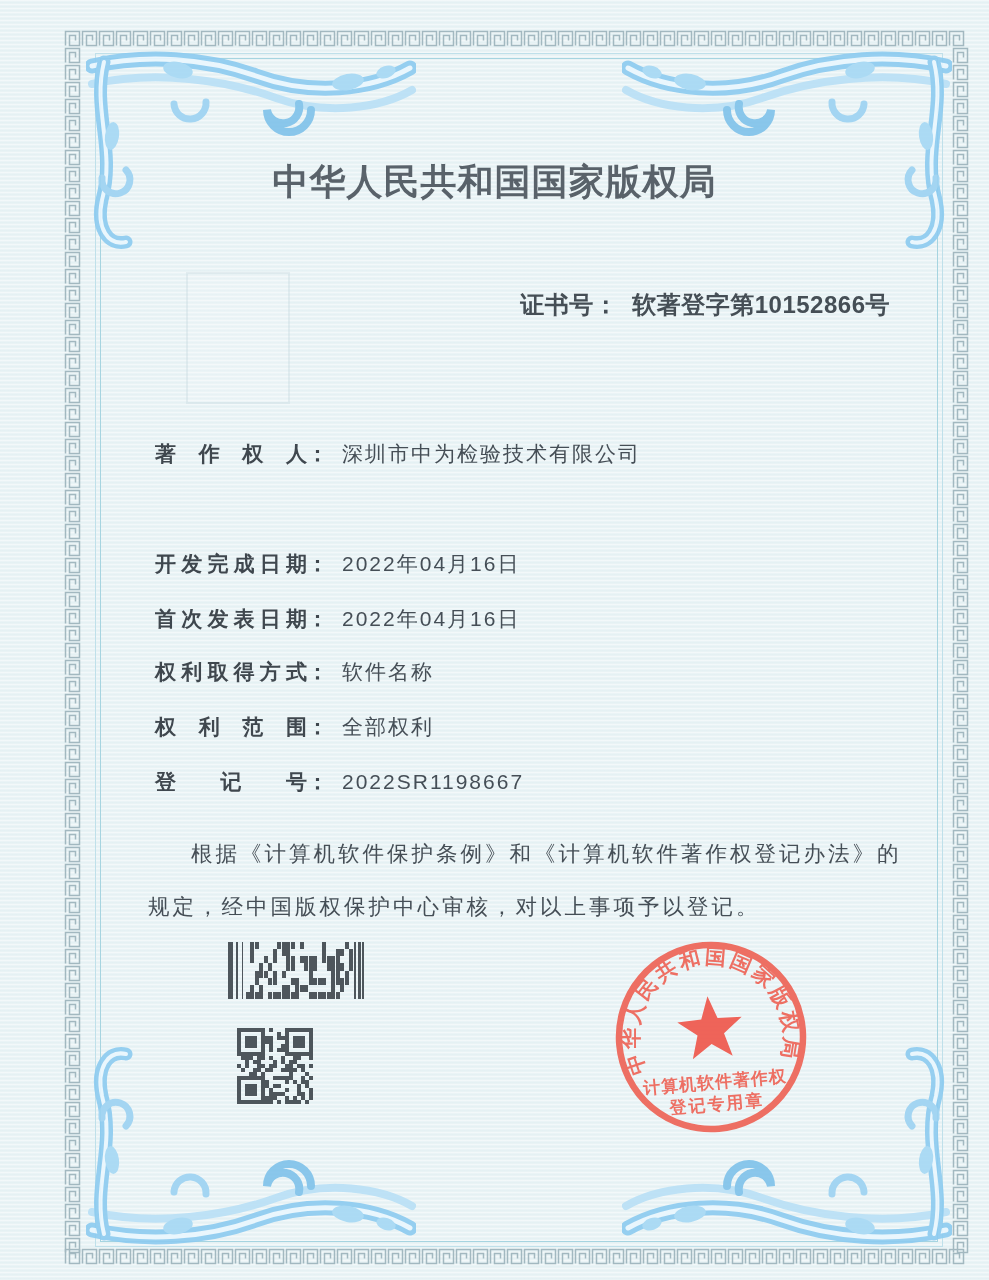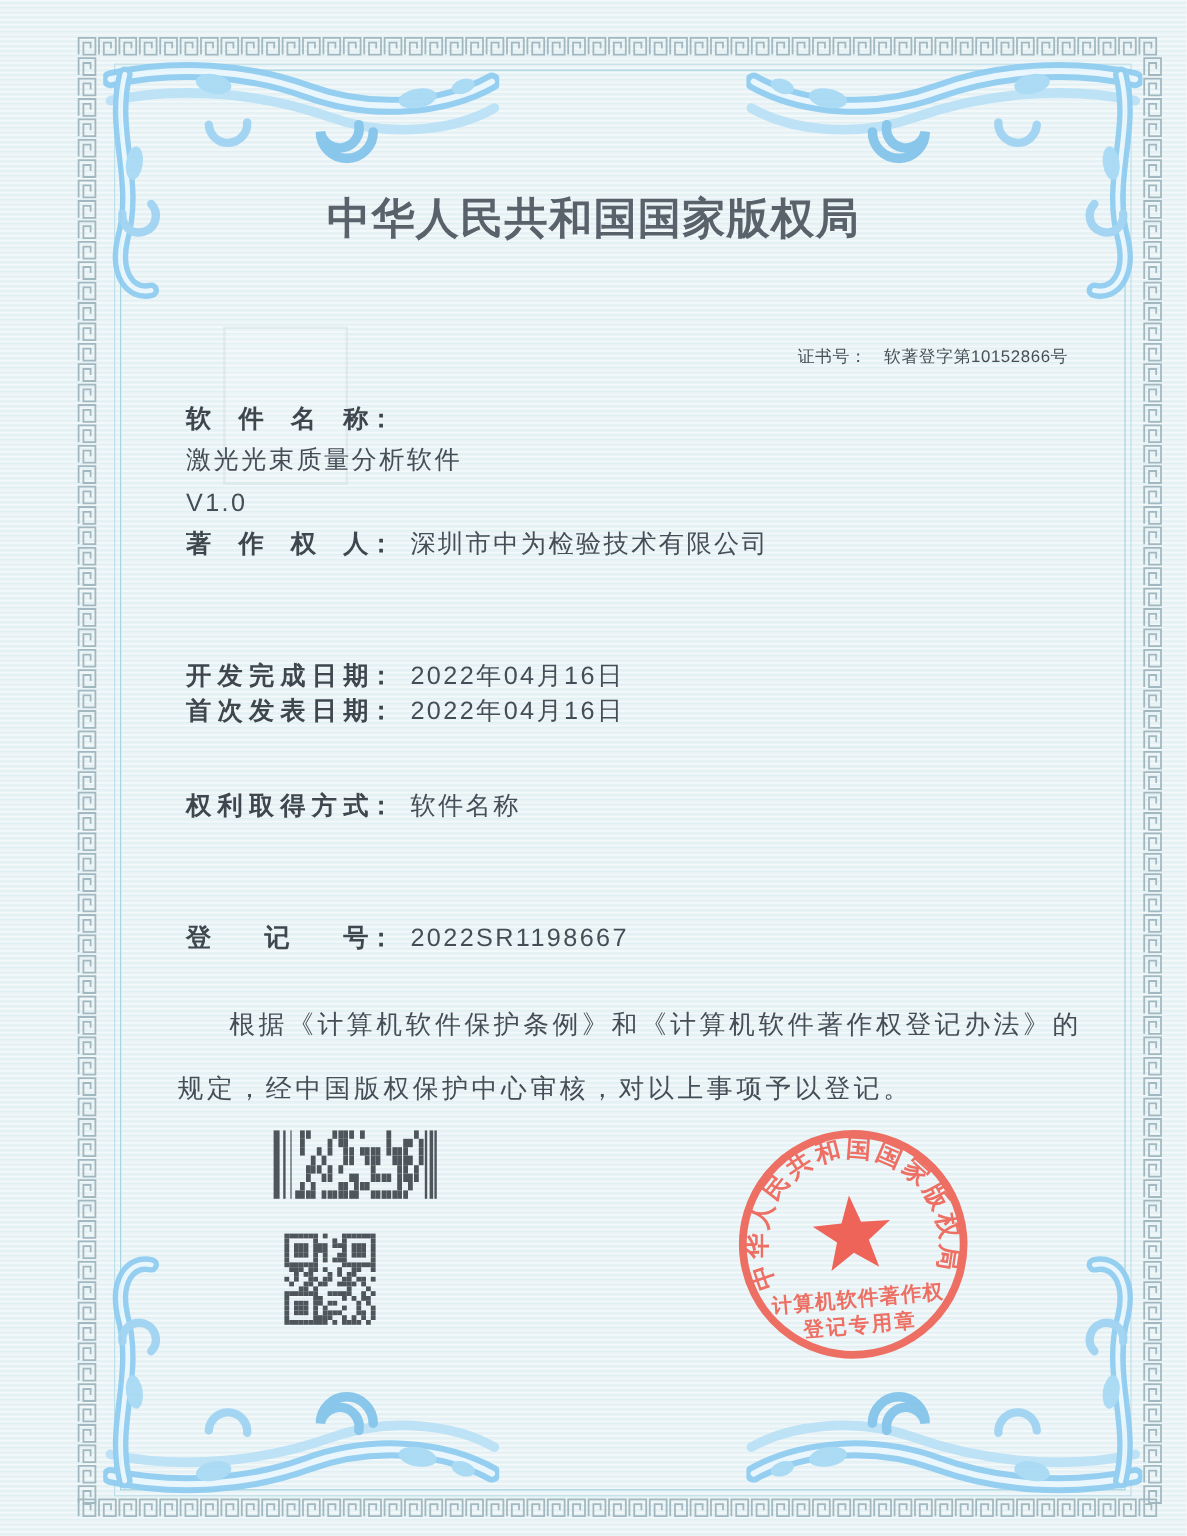--- a/index.html
+++ b/index.html
@@ -26,21 +26,21 @@
   .fl-br{left:622px;top:1046px;transform:scale(-1,-1);}
   .authority{
     position:absolute;left:0;top:158px;width:989px;text-align:center;
     font-size:36px;font-weight:600;letter-spacing:1px;color:#59626a;
   }
   .cert-title{
     position:absolute;left:0;top:212px;width:989px;text-align:center;
     font-size:45px;font-weight:700;letter-spacing:3px;color:#4c555c;
   }
   .cert-no{
-    position:absolute;top:289px;right:99px;font-size:14px;font-weight:400;
+    position:absolute;top:289px;right:99px;font-size:24px;font-weight:700;
     color:#454e55;letter-spacing:.5px;
   }
   .cert-no .gap{display:inline-block;width:14px;}
   .ghost-box{
     position:absolute;left:186px;top:272px;width:100px;height:128px;
     border:2px solid rgba(170,195,205,.22);background:rgba(255,255,255,.12);
   }
   .frow{position:absolute;left:155px;font-size:21px;line-height:32px;white-space:nowrap;}
   .flabel{font-weight:700;color:#3f474e;}
   .ftext{display:inline-block;width:152px;text-align:justify;text-align-last:justify;vertical-align:top;}
@@ -401,34 +401,34 @@
     </g>
   </svg>
 
   <div class="authority">中华人民共和国国家版权局</div>
   <div class="cert-no">
     <span>证书号：</span><span class="gap"></span><span>软著登字第10152866号</span>
   </div>
 
   <div class="ghost-box"></div>
 
-  <div class="frow" style="top:334px">
-    <span class="flabel"><span class="ftext">软件名称</span><span>：</span></span><span class="fvalue"><div>激光光束质量分析软件</div><div>V1.0</div></span>
-  </div>
   <div class="frow" style="top:438px">
     <span class="flabel"><span class="ftext">著作权人</span><span>：</span></span><span class="fvalue">深圳市中为检验技术有限公司</span>
   </div>
   <div class="frow" style="top:548px">
     <span class="flabel"><span class="ftext">开发完成日期</span><span>：</span></span><span class="fvalue">2022年04月16日</span>
   </div>
-  <div class="frow" style="top:577px">
+  <div class="frow" style="top:603px">
     <span class="flabel"><span class="ftext">首次发表日期</span><span>：</span></span><span class="fvalue">2022年04月16日</span>
   </div>
   <div class="frow" style="top:656px">
     <span class="flabel"><span class="ftext">权利取得方式</span><span>：</span></span><span class="fvalue">软件名称</span>
+  </div>
+  <div class="frow" style="top:711px">
+    <span class="flabel"><span class="ftext">权利范围</span><span>：</span></span><span class="fvalue">全部权利</span>
   </div>
   <div class="frow" style="top:766px">
     <span class="flabel"><span class="ftext">登记号</span><span>：</span></span><span class="fvalue">2022SR1198667</span>
   </div>
 
   <div class="statement">
     <div class="l1">根据《计算机软件保护条例》和《计算机软件著作权登记办法》的</div>
     <div class="l2">规定，经中国版权保护中心审核，对以上事项予以登记。</div>
   </div>
 

